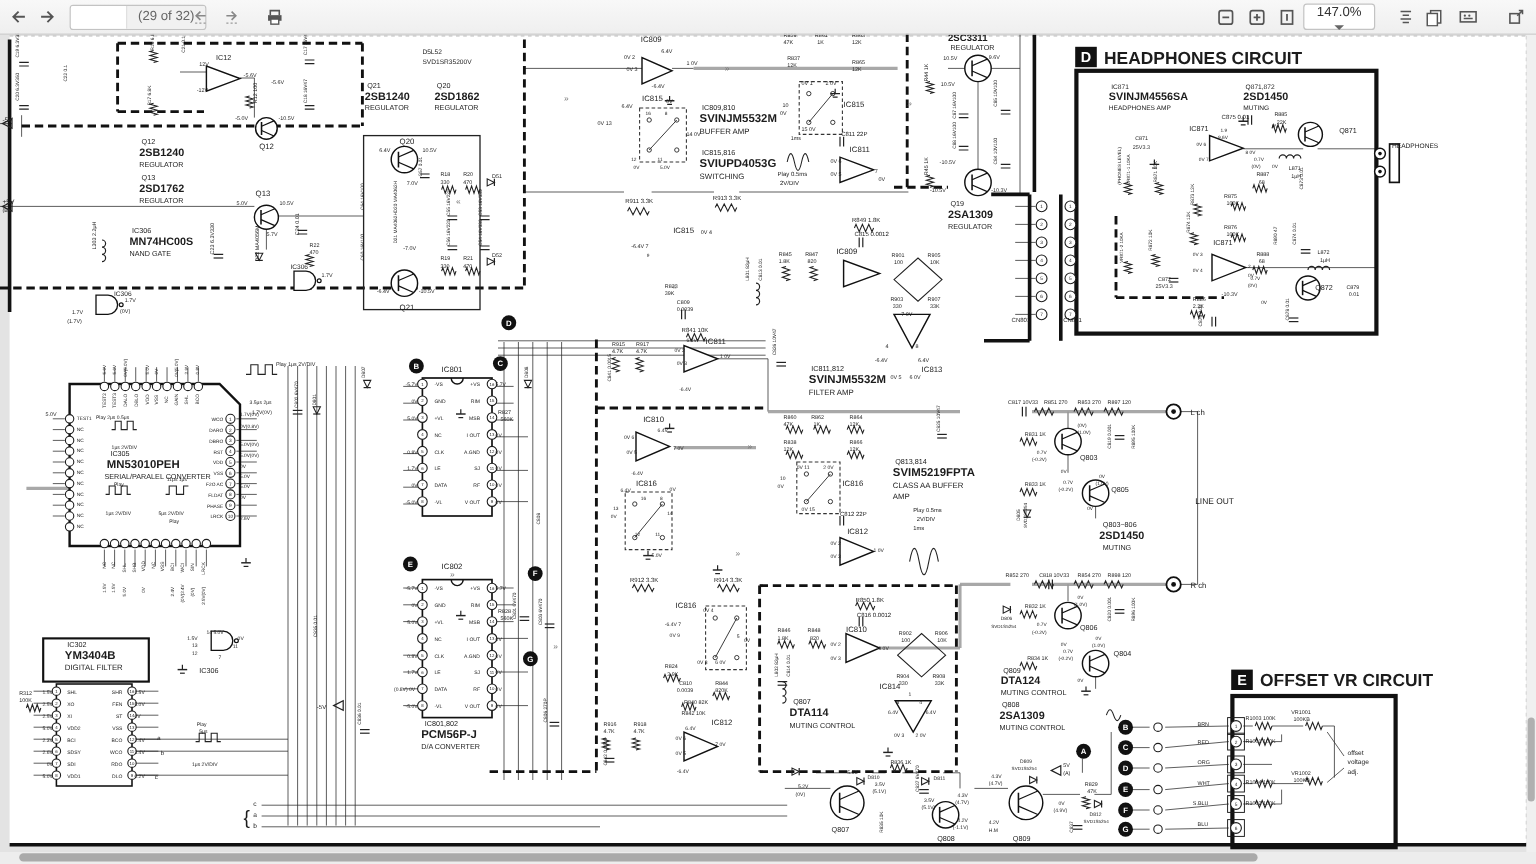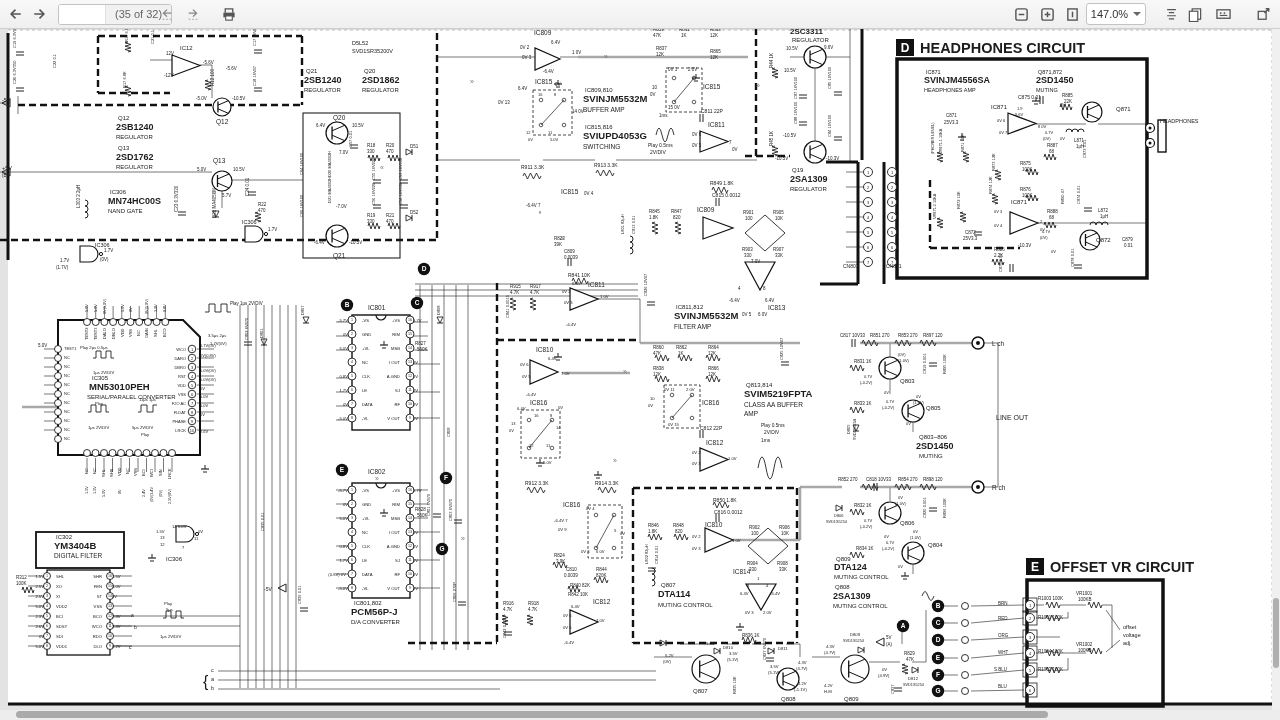--- a/index.html
+++ b/index.html
@@ -12,21 +12,21 @@
     display:flex;align-items:center;justify-content:center;cursor:pointer;}
   .tbtn svg{display:block;}
   .pagebox{position:absolute;left:58px;top:4px;height:19px;border:1px solid #c3c3c3;border-radius:3px;
     display:flex;overflow:hidden;background:#fff;}
   .pagebox input{width:38px;border:none;outline:none;font-size:11px;padding:0 4px;
     font-family:"Liberation Sans",sans-serif;}
   .pagecount{background:#f1f1f1;color:#666;font-size:11px;line-height:19px;padding:0 9px;
     border-left:1px solid #e0e0e0;white-space:nowrap;}
   .zoombox{position:absolute;left:1086px;top:3px;width:58px;height:20px;border:1px solid #c3c3c3;
     border-radius:3px;background:#fff;display:flex;align-items:center;justify-content:center;
-    gap:5px;font-size:11px;color:#333;cursor:pointer;}
+    gap:5px;font-size:11px;color:#333;cursor:pointer;flex-direction:column;}
   .caret{width:0;height:0;border-left:4px solid transparent;border-right:4px solid transparent;
     border-top:4px solid #666;}
   
   .content{position:absolute;left:0;top:28px;width:1280px;height:692px;background:#e3e3e3;}
   #schem{position:absolute;left:0;top:0;}
   svg text{font-family:"Liberation Sans",sans-serif;}
   
   .hscroll{position:absolute;left:0;top:682px;width:1280px;height:10px;background:#ededed;}
   .hthumb{position:absolute;left:16px;top:1px;width:1032px;height:7px;background:#aaa;border-radius:4px;}
   .vscroll{position:absolute;left:1272px;top:0;width:8px;height:682px;background:#f0f0f0;}
@@ -42,21 +42,21 @@
           <path d="M8 3 L3 8 L8 13 M3 8 H14" stroke="#555" stroke-width="1.8" fill="none"></path>
         </svg>
       </button>
     <button class="tbtn" style="left:28px">
       <svg width="15" height="14" viewBox="0 0 16 16">
           <path d="M8 3 L13 8 L8 13 M2 8 H13" stroke="#555" stroke-width="1.8" fill="none"></path>
         </svg>
       </button>
     <div class="pagebox">
       <input value="" style="">
-      <span class="pagecount">(35 of 32)</span>
+      <span class="pagecount">(29 of 32)</span>
     </div>
     <button class="tbtn" style="left:156px">
       <svg width="14" height="16" viewBox="0 0 16 18">
           <path d="M8 4 L4 8 L8 12 M4 8 H13" stroke="#888" stroke-width="1.6" fill="none"></path>
           <path d="M3 15 H13" stroke="#999" stroke-width="1" stroke-dasharray="2 2" fill="none"></path>
         </svg>
       </button>
     <button class="tbtn" style="left:182px">
       <svg width="14" height="16" viewBox="0 0 16 18">
           <path d="M8 4 L12 8 L8 12 M3 8 H12" stroke="#888" stroke-width="1.6" fill="none"></path>

